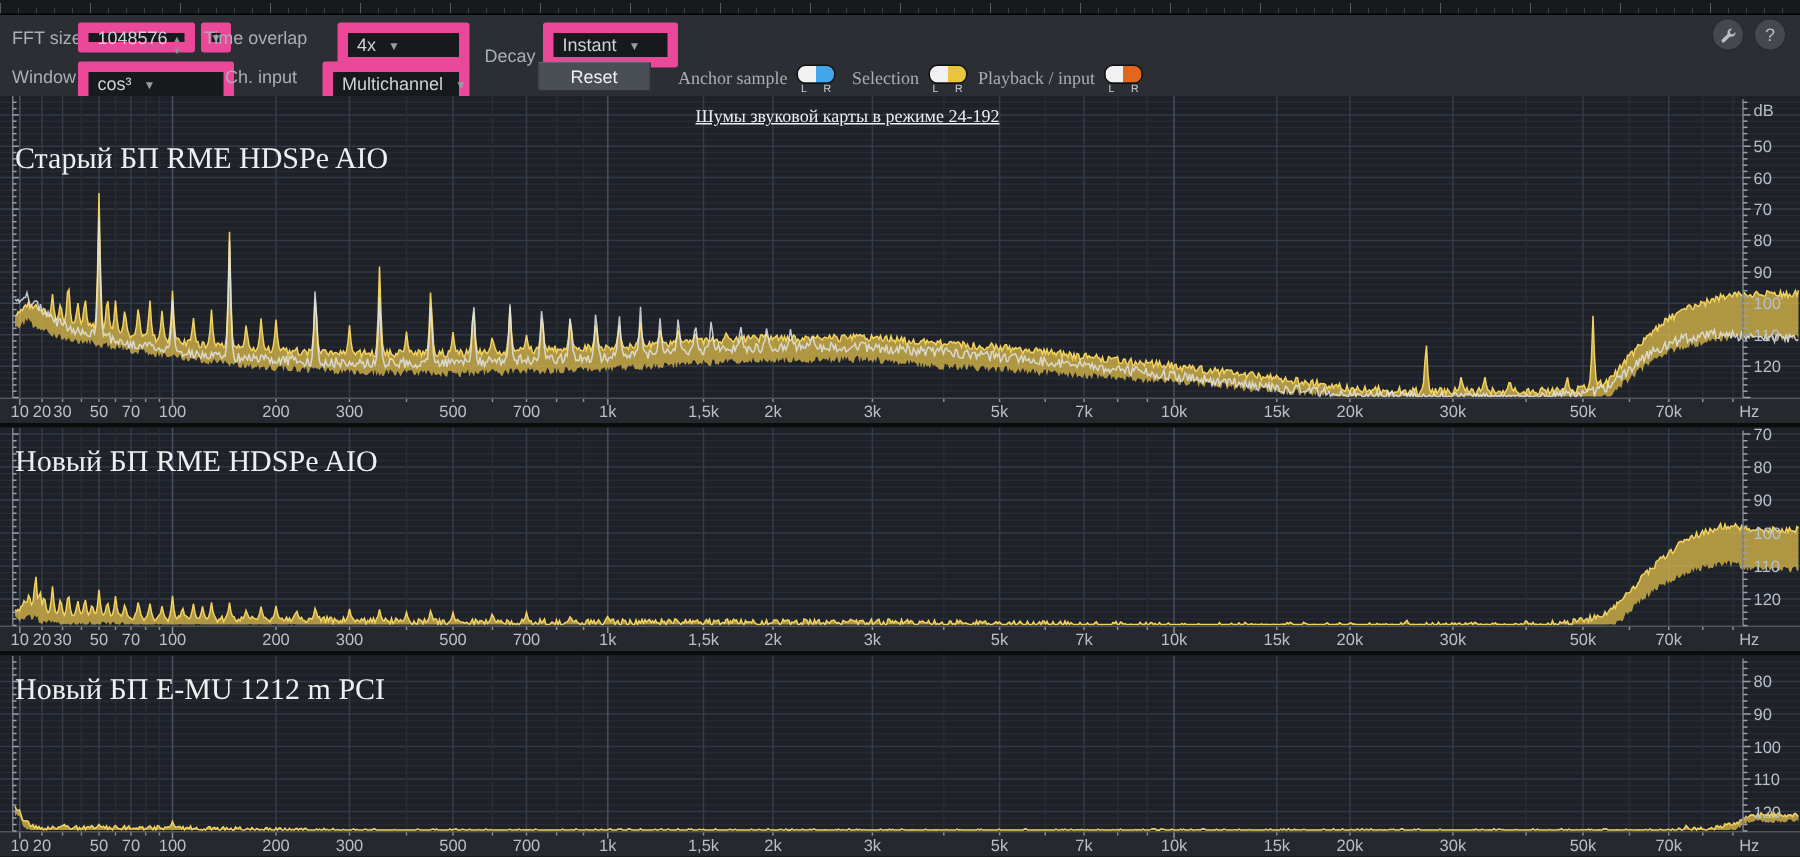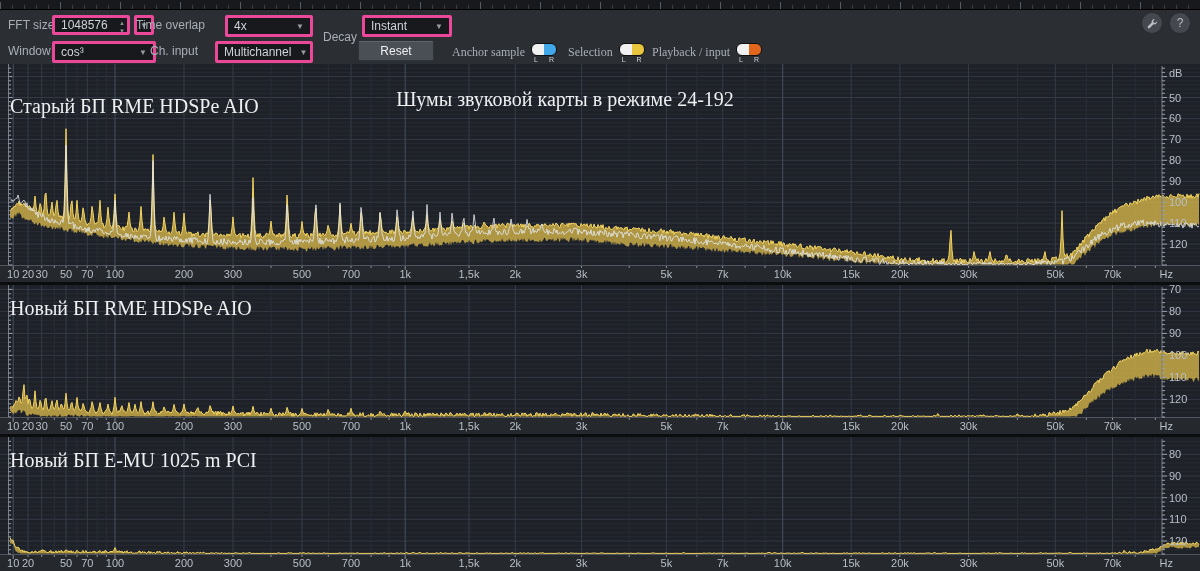--- a/index.html
+++ b/index.html
@@ -7,44 +7,44 @@
        font-family:"Liberation Sans",sans-serif;color:#b9bfc7;}
   
   .ruler{position:relative;height:10px;background:#17191c;border-bottom:1px solid #000;box-sizing:border-box;
     background-image:
       repeating-linear-gradient(to right,#565c66 0 1px,transparent 1px 60px),
       repeating-linear-gradient(to right,#3a3f46 0 1px,transparent 1px 12px);
     background-size:100% 7px,100% 4px;background-position:0 100%,0 100%;background-repeat:no-repeat,no-repeat;}
   
   .toolbar{position:relative;height:54px;background:#2b2e33;}
   .lbl{position:absolute;font-size:12px;color:#a9afb6;white-space:nowrap;}
-  .box{position:absolute;height:20px;background:#17191d;border:3px solid #ec4899;border-radius:2px;
+  .box{position:absolute;height:20px;background:#17191d;border:7px solid #ec4899;border-radius:2px;
        box-sizing:border-box;font-size:12px;color:#ced3d8;display:flex;align-items:center;}
   .box .val{padding-left:6px;white-space:nowrap;}
-  .select{justify-content:space-between;padding:8px 6px;cursor:pointer;}
+  .select{padding:8px 6px;cursor:pointer;}
   .caret{font-size:8px;color:#969ca4;margin-left:8px;}
   .spin{position:absolute;right:2px;top:1px;display:flex;flex-direction:column;line-height:8px;font-size:6px;color:#8b9199;cursor:pointer;}
   .ddbtn{justify-content:center;font-size:8px;color:#969ca4;cursor:pointer;}
   .btn{position:absolute;height:20px;background:#4a4e55;border:1px solid #303338;border-top-color:#5f646c;
        border-radius:2px;color:#eef0f2;font-size:12px;display:flex;align-items:center;justify-content:center;
        box-sizing:border-box;cursor:pointer;}
   .chip{position:absolute;display:flex;align-items:flex-start;cursor:pointer;}
   .chip-label{font-size:12px;color:#a9afb6;margin-right:6px;margin-top:2px;white-space:nowrap;font-family:Liberation Serif, serif;}
   .pillwrap{display:flex;flex-direction:column;align-items:center;}
   .pill{width:24px;height:11px;border-radius:6px;border:1px solid #101114;}
   .lr{display:flex;justify-content:space-between;width:20px;font-size:7px;color:#cfd4da;font-style:normal;line-height:7px;margin-top:0px;}
   .lr i{font-style:normal;}
   .roundbtn{position:absolute;width:22px;height:22px;border-radius:50%;background:#45484e;border:1px solid #2a2c30;
        box-sizing:border-box;display:flex;align-items:center;justify-content:center;color:#b9bec5;font-size:12px;cursor:pointer;}
   
   .panel{position:relative;background:#1e2127;overflow:hidden;}
   .panel svg{position:absolute;left:0;top:0;}
   .sep{height:3px;background:#0b0c0e;}
-  .heading{position:absolute;left:0;right:70px;top:24px;text-align:center;
-           font-family:"Liberation Serif",serif;font-size:20px;color:#edeff1;pointer-events:none;}
+  .heading{position:absolute;left:0;right:70px;top:6px;text-align:center;
+           font-family:"Liberation Serif",serif;font-size:12px;color:#edeff1;pointer-events:none;text-decoration:underline;}
   .ptitle{position:absolute;left:10px;font-family:"Liberation Serif",serif;font-size:20px;color:#edeff1;pointer-events:none;}
   svg text{font-family:"Liberation Sans",sans-serif;}
 </style>
 </head>
 <body>
 
 <div id="app">
 
   <div class="ruler"></div>
 
@@ -788,16 +788,16 @@
         <line x1="8.5" x2="12.5" y1="82.3" y2="82.3" stroke="#9aa0a9"></line>
         <line x1="8.5" x2="11.0" y1="86.7" y2="86.7" stroke="#9aa0a9"></line>
         <line x1="8.5" x2="11.0" y1="91.0" y2="91.0" stroke="#9aa0a9"></line>
         <line x1="8.5" x2="11.0" y1="95.3" y2="95.3" stroke="#9aa0a9"></line>
         <line x1="8.5" x2="11.0" y1="99.7" y2="99.7" stroke="#9aa0a9"></line>
         <line x1="8.5" x2="12.5" y1="104.0" y2="104.0" stroke="#9aa0a9"></line>
         <line x1="8.5" x2="11.0" y1="108.3" y2="108.3" stroke="#9aa0a9"></line>
         <line x1="8.5" x2="11.0" y1="112.7" y2="112.7" stroke="#9aa0a9"></line>
         <line x1="8.5" x2="11.0" y1="117.0" y2="117.0" stroke="#9aa0a9"></line>
       </svg>
-    <div class="ptitle" style="top:12px">Новый БП  E-MU 1025 m PCI</div>
+    <div class="ptitle" style="top:12px">Новый БП  E-MU 1212 m PCI</div>
   </section>
 
 </div>
 
 </body></html>

